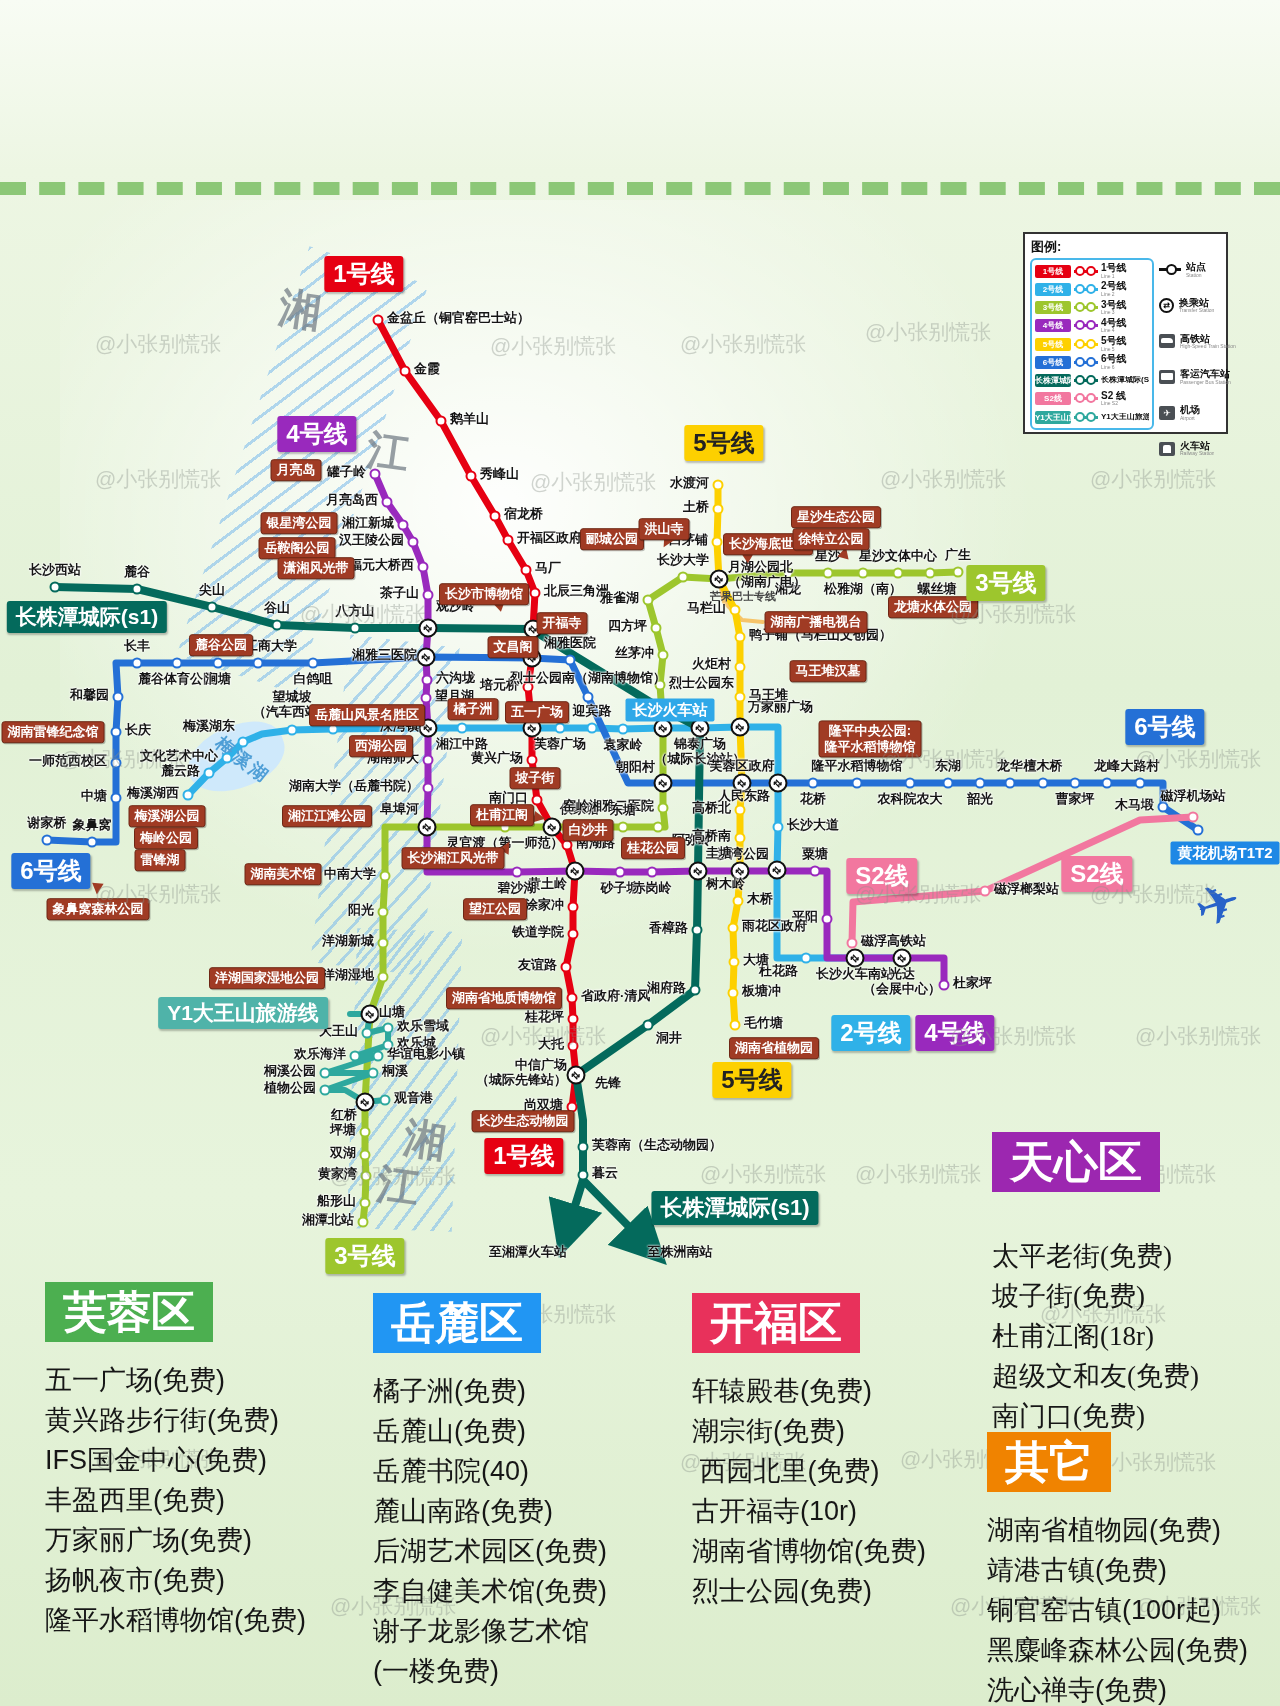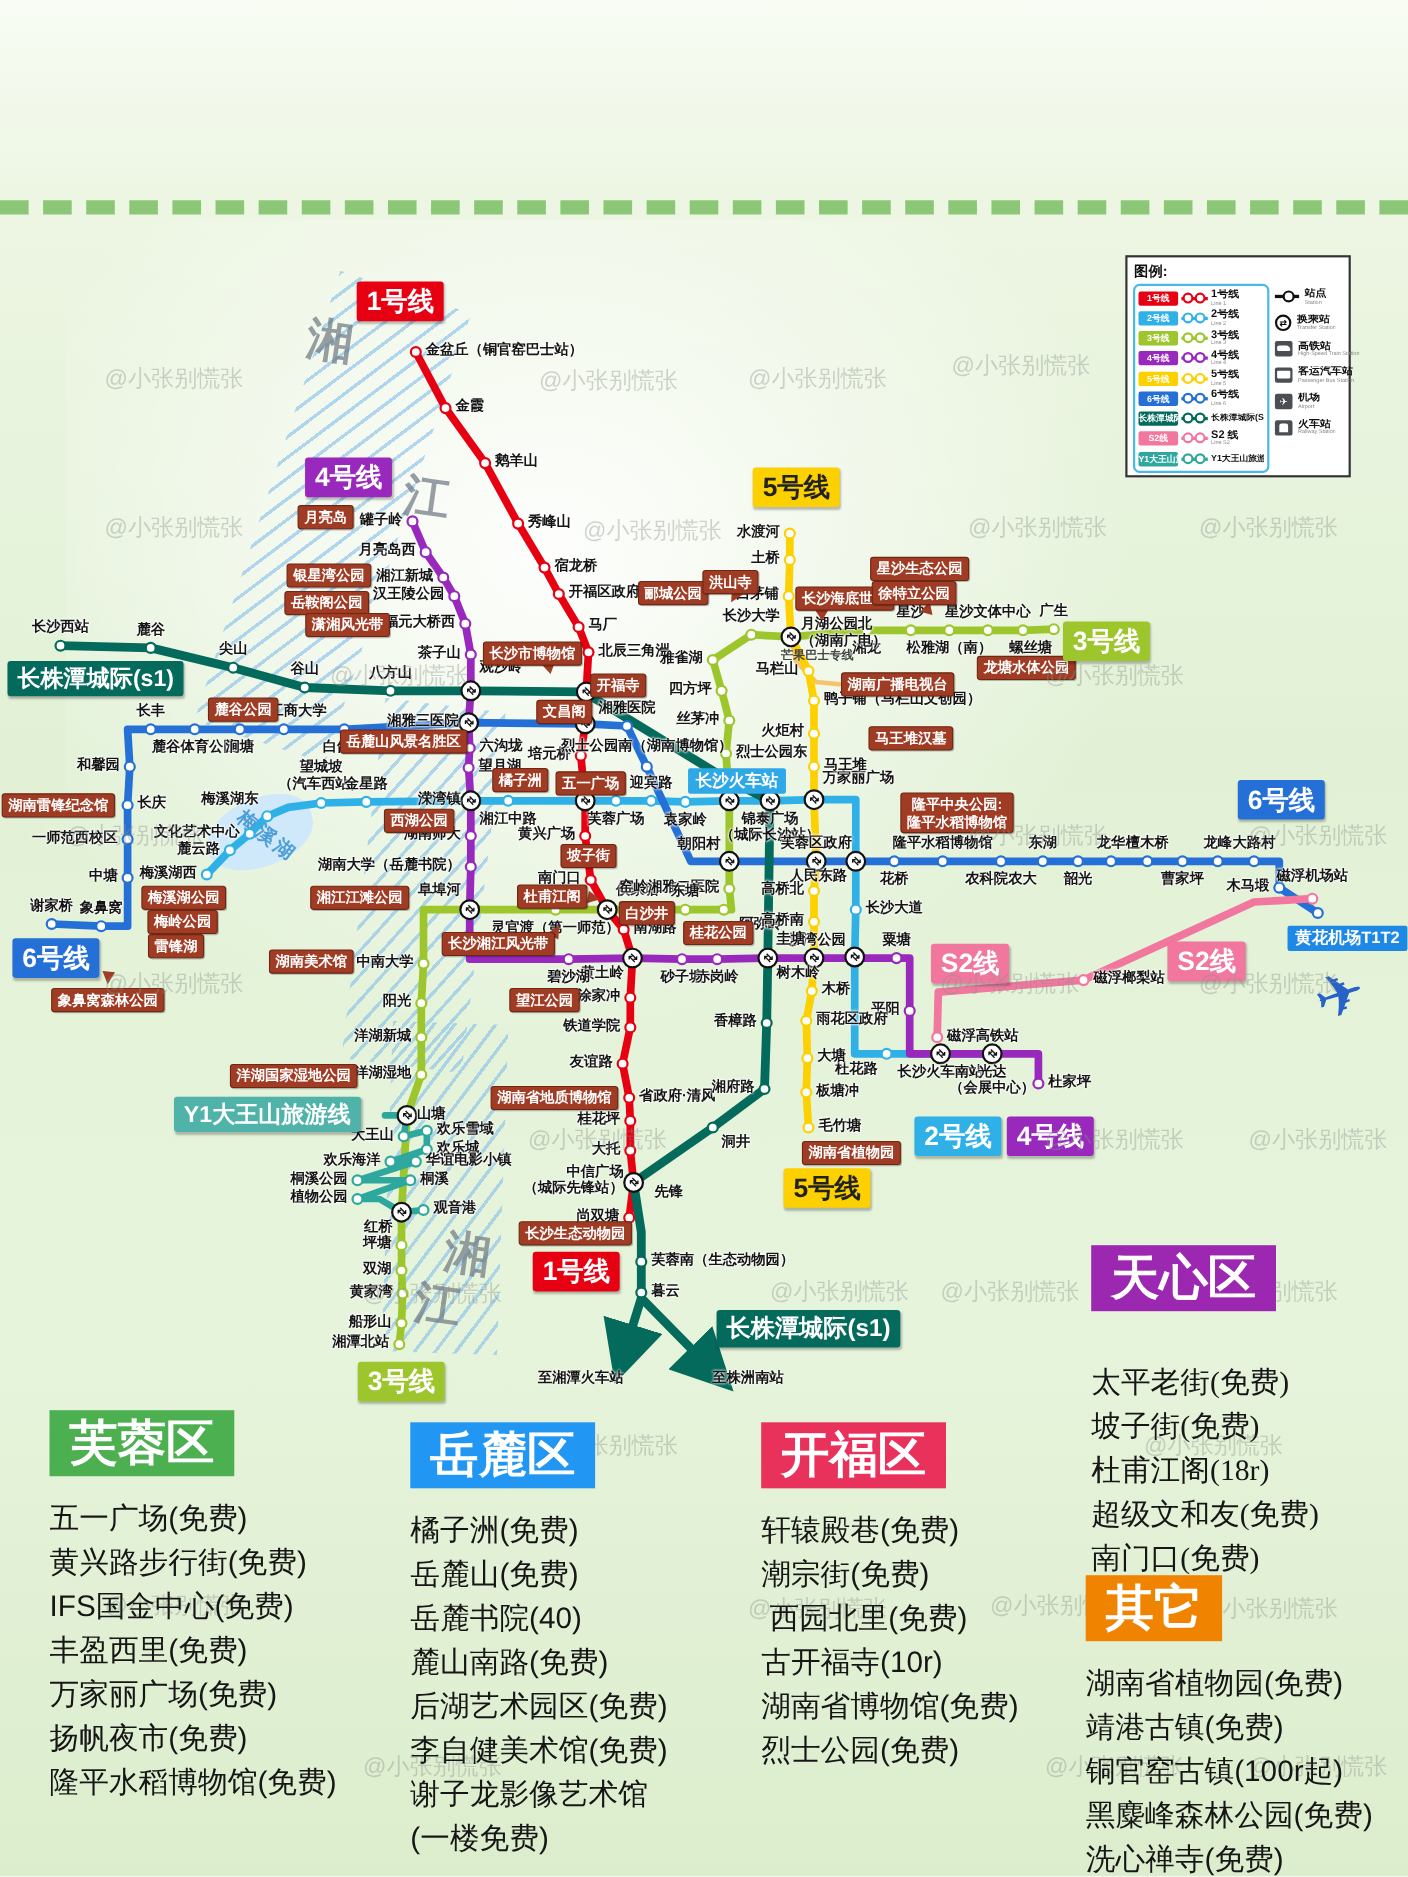--- a/index.html
+++ b/index.html
@@ -54,21 +54,21 @@
     padding:3px 3px;box-sizing:border-box;display:flex;flex-direction:column;justify-content:space-between}
   .lg-row{display:flex;align-items:center;gap:3px;height:16px}
   .lb{flex:0 0 36px;height:13px;border-radius:2px;color:#fff;font-size:8px;font-weight:800;line-height:13px;
     text-align:center;overflow:hidden;white-space:nowrap}
   .mini{position:relative;width:24px;height:11px;flex:0 0 24px;display:inline-block}
   .mini i{position:absolute;left:0;right:0;top:4px;height:3px;background:currentColor}
   .mini b,.mini u{position:absolute;top:0;width:6px;height:6px;background:#fff;border:2px solid currentColor;border-radius:50%}
   .mini b{left:1px}.mini u{left:12px}
   .lg-nm{font-size:10px;font-weight:800;color:#111;line-height:1.05;white-space:nowrap;overflow:hidden}
   .lg-nm small{display:block;font-size:5px;color:#888;font-weight:400}
-  #lg-syms{position:absolute;left:134px;top:28px;display:flex;flex-direction:column;gap:8px}
+  #lg-syms{position:absolute;left:134px;top:28px;display:flex;flex-direction:column;gap:20px}
   .lg-sym{display:flex;align-items:center;gap:5px}
   .sq{width:16px;height:14px;background:#4a4f54;border-radius:2px;display:inline-block;position:relative;color:#fff;
     font-size:9px;text-align:center;line-height:14px;flex:0 0 16px}
   .sq.hsr::after{content:"";position:absolute;left:2px;top:4px;width:12px;height:5px;background:#fff;border-radius:2px 4px 1px 1px}
   .sq.bus::after{content:"";position:absolute;left:2px;top:3px;width:12px;height:7px;background:#fff;border-radius:1px}
   .sq.rail::after{content:"";position:absolute;left:4px;top:3px;width:8px;height:8px;background:#fff;border-radius:2px 2px 0 0}
   .mini2{position:relative;width:22px;height:11px;flex:0 0 22px;color:#111}
   .mini2 i{position:absolute;left:0;right:0;top:4px;height:3px;background:#111}
   .mini2 b{position:absolute;left:7px;top:0;width:7px;height:7px;background:#fff;border:2px solid #111;border-radius:50%}
   .txs{width:15px;height:15px;background:#fff;border:2px solid #111;border-radius:50%;display:flex;align-items:center;
@@ -468,21 +468,21 @@
       </div>
       <div class="st-label right-align" style="right: 923px; top: 1108px;">红桥</div>
       <div class="dot" style="border: 2.5px solid rgb(46, 168, 158); left: 385px; top: 1100px;"></div>
       <div class="st-label" style="left: 394px; top: 1091px;">观音港</div>
       <div class="attr" style="left: 296px; top: 470px;">月亮岛</div>
       <div class="attr" style="left: 299px; top: 523px;">银星湾公园</div>
       <div class="attr" style="left: 297px; top: 548px;">岳鞍阁公园</div>
       <div class="attr" style="left: 316px; top: 568px;">潇湘风光带</div>
       <div class="attr" style="left: 221px; top: 645px;">麓谷公园</div>
       <div class="attr" style="left: 53px; top: 732px;">湖南雷锋纪念馆</div>
-      <div class="attr" style="left: 367px; top: 674px;">岳麓山风景名胜区</div>
+      <div class="attr" style="left: 367px; top: 715px;">岳麓山风景名胜区</div>
       <div class="attr" style="left: 381px; top: 746px;">西湖公园</div>
       <div class="attr" style="left: 167px; top: 816px;">梅溪湖公园</div>
       <div class="attr" style="left: 166px; top: 838px;">梅岭公园</div>
       <div class="attr" style="left: 160px; top: 860px;">雷锋湖</div>
       <div class="attr" style="left: 327px; top: 816px;">湘江江滩公园</div>
       <div class="attr" style="left: 283px; top: 874px;">湖南美术馆</div>
       <div class="attr" style="left: 98px; top: 909px;">象鼻窝森林公园</div>
       <div class="attr" style="left: 267px; top: 978px;">洋湖国家湿地公园</div>
       <div class="attr" style="left: 504px; top: 998px;">湖南省地质博物馆</div>
       <div class="attr" style="left: 523px; top: 1121px;">长沙生态动物园</div>

